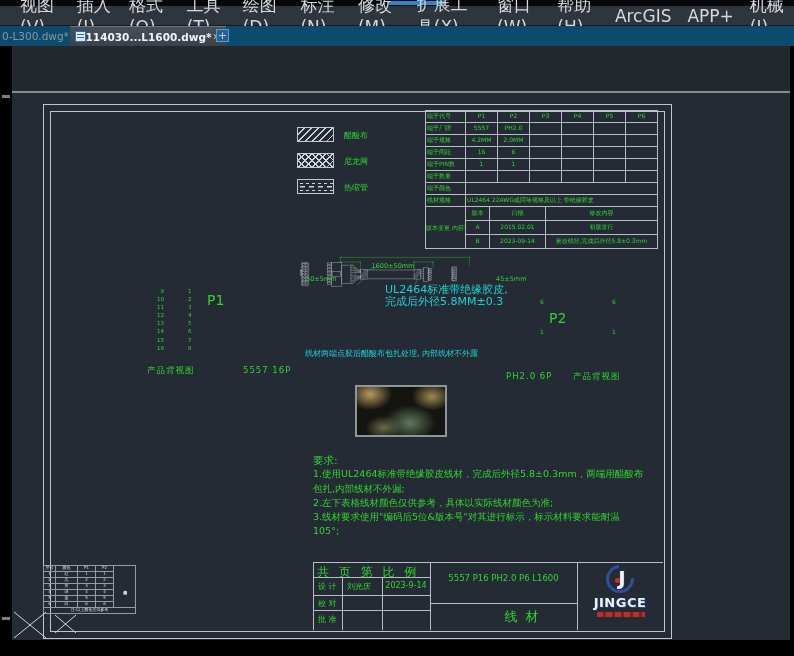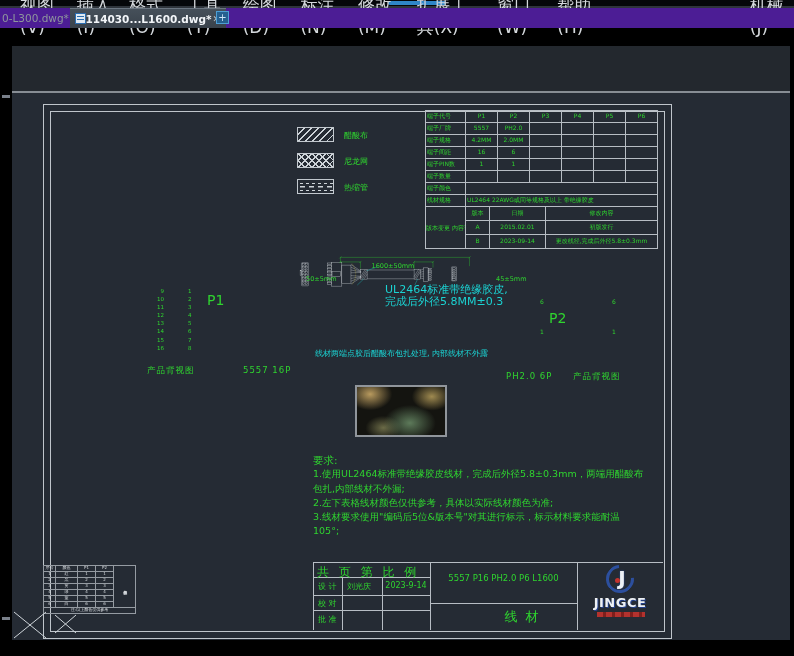--- a/index.html
+++ b/index.html
@@ -8,21 +8,21 @@
   .abs{position:absolute;}
   .g{color:#2fd42f;}
   .pre{white-space:pre-line;}
   .ln{position:absolute;background:#b7bdc4;}
   
   #titlebar{left:0;top:0;width:794px;height:6px;background:#05070a;}
   #title-glow{left:388px;top:1px;width:58px;height:4px;background:#2f86c8;border-radius:2px;}
   #menubar{left:0;top:6px;width:794px;height:20px;background:#2f353c;display:flex;align-items:center;
            padding-left:12px;box-sizing:border-box;border-bottom:1px solid #15181c;}
   .menu-item{padding:0 8px;font-size:17px;color:#d5d9dd;cursor:default;}
-  #tabbar{left:0;top:8px;width:794px;height:20px;background:#4c1d95;}
+  #tabbar{left:0;top:26px;width:794px;height:20px;background:#0c4a6e;}
   .tab-inactive{position:absolute;left:2px;top:0;height:20px;display:flex;align-items:center;
                 font-size:10.5px;color:#8f969d;}
   .tab-active{position:absolute;left:70px;top:0;width:156px;height:20px;background:linear-gradient(#46505a,#39424b);
               border-top:1px solid #6b7682;display:flex;align-items:center;gap:0;padding:0 5px;box-sizing:border-box;}
   .tab-active .lbl{font-size:10.5px;font-weight:bold;color:#f2f5f8;white-space:nowrap;}
   .dwg-icon{width:11px;height:11px;background:#dfe9f2;border:1px solid #2a6db0;box-sizing:border-box;
             background-image:linear-gradient(#2a6db0 1px,transparent 1px,transparent 3px,#2a6db0 3px,#2a6db0 4px,transparent 4px);
             background-size:7px 5px;background-position:1px 2px;background-repeat:no-repeat;}
   .close-icon{width:10px;height:12px;color:#b9c0c7;font-size:9px;line-height:12px;text-align:center;}
   .close-icon::before{content:"\2715";}
@@ -372,21 +372,21 @@
   <div class="conn-label" style="left:549px;top:310px;">P2</div>
   <div class="dim" style="left:358px;top:262px;width:70px;text-align:center;">1600±50mm</div>
   <div class="dim" style="left:286px;top:275px;margin-left:20px;">50±5mm</div>
   <div class="dim" style="left:496px;top:275px;">45±5mm</div>
   <div class="dim" style="left:540px;top:298px;font-size:6px;">6</div>
   <div class="dim" style="left:540px;top:328px;font-size:6px;">1</div>
   <div class="dim" style="left:612px;top:298px;font-size:6px;">6</div>
   <div class="dim" style="left:612px;top:328px;font-size:6px;">1</div>
   <div class="note" style="left:385px;top:282px;">UL2464标准带绝缘胶皮,</div>
   <div class="note" style="left:385px;top:294px;">完成后外径5.8MM±0.3</div>
-  <div class="note" style="left:315px;top:348px;font-size:8px;">线材两端点胶后醋酸布包扎处理, 内部线材不外露</div>
+  <div class="note" style="left:305px;top:348px;font-size:8px;">线材两端点胶后醋酸布包扎处理, 内部线材不外露</div>
   <div class="sub-label" style="left:147px;top:365px;">产品背视图</div>
   <div class="sub-label" style="left:243px;top:365px;">5557 16P</div>
   <div class="sub-label" style="left:506px;top:371px;">PH2.0 6P</div>
   <div class="sub-label" style="left:573px;top:371px;">产品背视图</div>
 
   <div class="abs" id="photo"></div>
 
   <div class="req" style="left:313px;top:454px;font-size:10.5px;">要求:</div>
   <div class="req" style="left:313px;top:468px;">1.使用UL2464标准带绝缘胶皮线材，完成后外径5.8±0.3mm，两端用醋酸布</div>
   <div class="req" style="left:313px;top:483px;">包扎,内部线材不外漏;</div>

